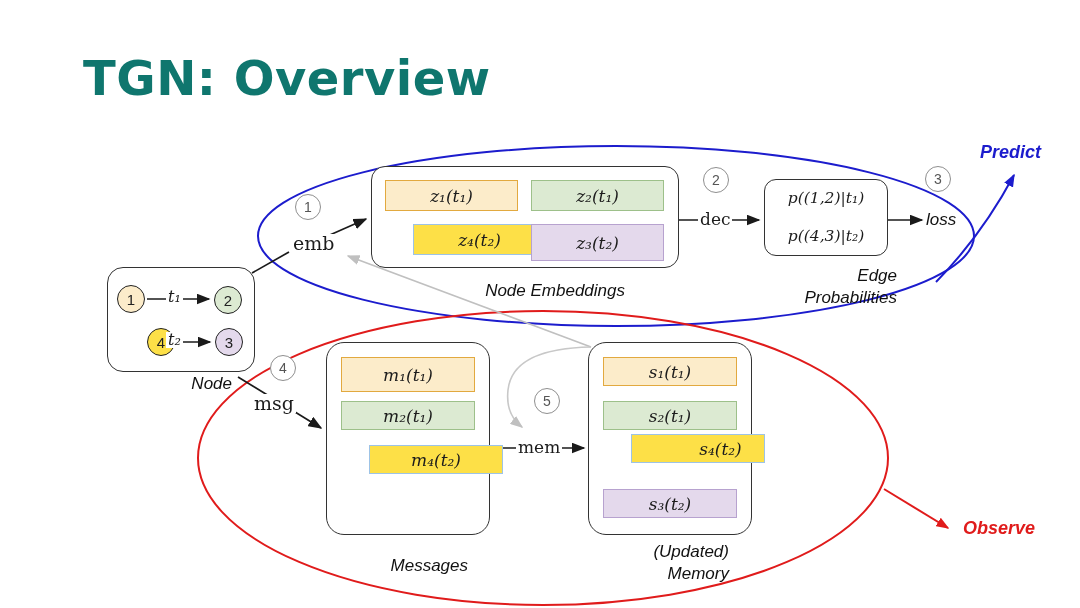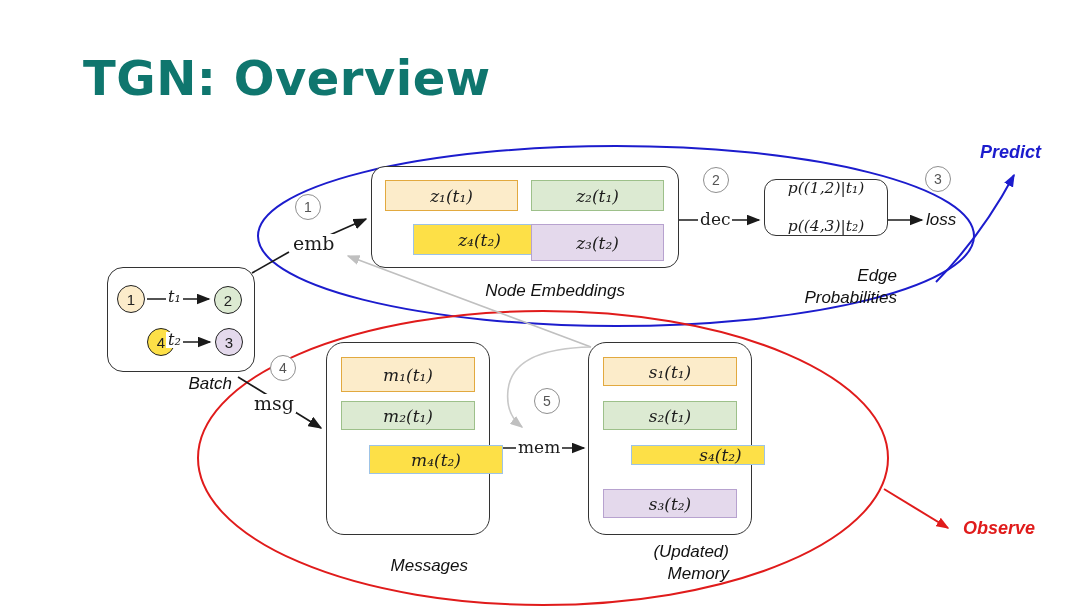--- a/index.html
+++ b/index.html
@@ -83,46 +83,46 @@
 
   <div id="slide-title" class="abs z2">TGN: Overview</div>
 
   <div class="abs z2 outline-box transparent" style="left:107px;top:267px;width:148px;height:105px;border-radius:16px;"></div>
   <div class="abs z3 node-circle c-orange" style="left:117px;top:285px;">1</div>
   <div class="abs z3 node-circle c-green" style="left:214px;top:286px;">2</div>
   <div class="abs z3 node-circle c-blue" style="left:119px;top:328px;">4</div>
   <div class="abs z3 node-circle c-purple" style="left:215px;top:328px;">3</div>
   <div class="abs z3 mathlab math-it" style="left:166px;top:289px;font-size:16px;">t₁</div>
   <div class="abs z3 mathlab math-it" style="left:166px;top:332px;font-size:16px;">t₂</div>
-  <div class="abs z2 caption" style="left:132px;top:374px;width:100px;">Batch</div>
+  <div class="abs z2 caption" style="left:132px;top:374px;width:100px;">Node</div>
 
   <div class="abs z2 outline-box" style="left:371px;top:166px;width:308px;height:102px;border-radius:14px;"></div>
   <div class="abs z3 chip c-orange" style="left:385px;top:180px;width:133px;height:31px;">z₁(t₁)</div>
   <div class="abs z3 chip c-green" style="left:531px;top:180px;width:133px;height:31px;">z₂(t₁)</div>
   <div class="abs z3 chip c-blue" style="left:385px;top:224px;width:133px;height:31px;">z₄(t₂)</div>
   <div class="abs z3 chip c-purple" style="left:531px;top:224px;width:133px;height:37px;">z₃(t₂)</div>
   <div class="abs z2 caption" style="left:425px;top:281px;width:200px;">Node Embeddings</div>
 
-  <div class="abs z2 outline-box" style="left:764px;top:179px;width:124px;height:57px;border-radius:12px;display:flex;flex-direction:column;align-items:center;justify-content:center;gap:23px;">
+  <div class="abs z2 outline-box" style="left:764px;top:179px;width:124px;height:77px;border-radius:12px;display:flex;flex-direction:column;align-items:center;justify-content:center;gap:23px;">
     <div class="ep-line">p((1,2)|t₁)</div>
     <div class="ep-line">p((4,3)|t₂)</div>
   </div>
   <div class="abs z2 caption" style="left:757px;top:265px;width:140px;line-height:1.25;">Edge</div>
   <div class="abs z2 caption" style="left:757px;top:287px;width:140px;line-height:1.25;">Probabilities</div>
 
   <div class="abs z2 outline-box" style="left:326px;top:342px;width:164px;height:193px;border-radius:18px;"></div>
   <div class="abs z3 chip c-orange" style="left:341px;top:357px;width:134px;height:35px;">m₁(t₁)</div>
   <div class="abs z3 chip c-green" style="left:341px;top:401px;width:134px;height:29px;">m₂(t₁)</div>
   <div class="abs z3 chip c-blue" style="left:341px;top:445px;width:134px;height:29px;">m₄(t₂)</div>
   <div class="abs z2 caption" style="left:348px;top:556px;width:120px;">Messages</div>
 
   <div class="abs z2 outline-box" style="left:588px;top:342px;width:164px;height:193px;border-radius:18px;"></div>
   <div class="abs z3 chip c-orange" style="left:603px;top:357px;width:134px;height:29px;">s₁(t₁)</div>
   <div class="abs z3 chip c-green" style="left:603px;top:401px;width:134px;height:29px;">s₂(t₁)</div>
-  <div class="abs z3 chip c-blue" style="left:603px;top:445px;width:134px;height:20px;padding-left:45px;">s₄(t₂)</div>
+  <div class="abs z3 chip c-blue" style="left:603px;top:434px;width:134px;height:29px;padding-left:45px;">s₄(t₂)</div>
   <div class="abs z3 chip c-purple" style="left:603px;top:489px;width:134px;height:29px;">s₃(t₂)</div>
   <div class="abs z2 caption" style="left:609px;top:541px;width:120px;line-height:1.25;">(Updated)</div>
   <div class="abs z2 caption" style="left:609px;top:563px;width:120px;line-height:1.25;">Memory</div>
 
   <div class="abs z3 step-circle" style="left:295px;top:194px;">1</div>
   <div class="abs z3 step-circle" style="left:703px;top:167px;">2</div>
   <div class="abs z3 step-circle" style="left:925px;top:166px;">3</div>
   <div class="abs z3 step-circle" style="left:270px;top:355px;">4</div>
   <div class="abs z3 step-circle" style="left:534px;top:388px;">5</div>
 

